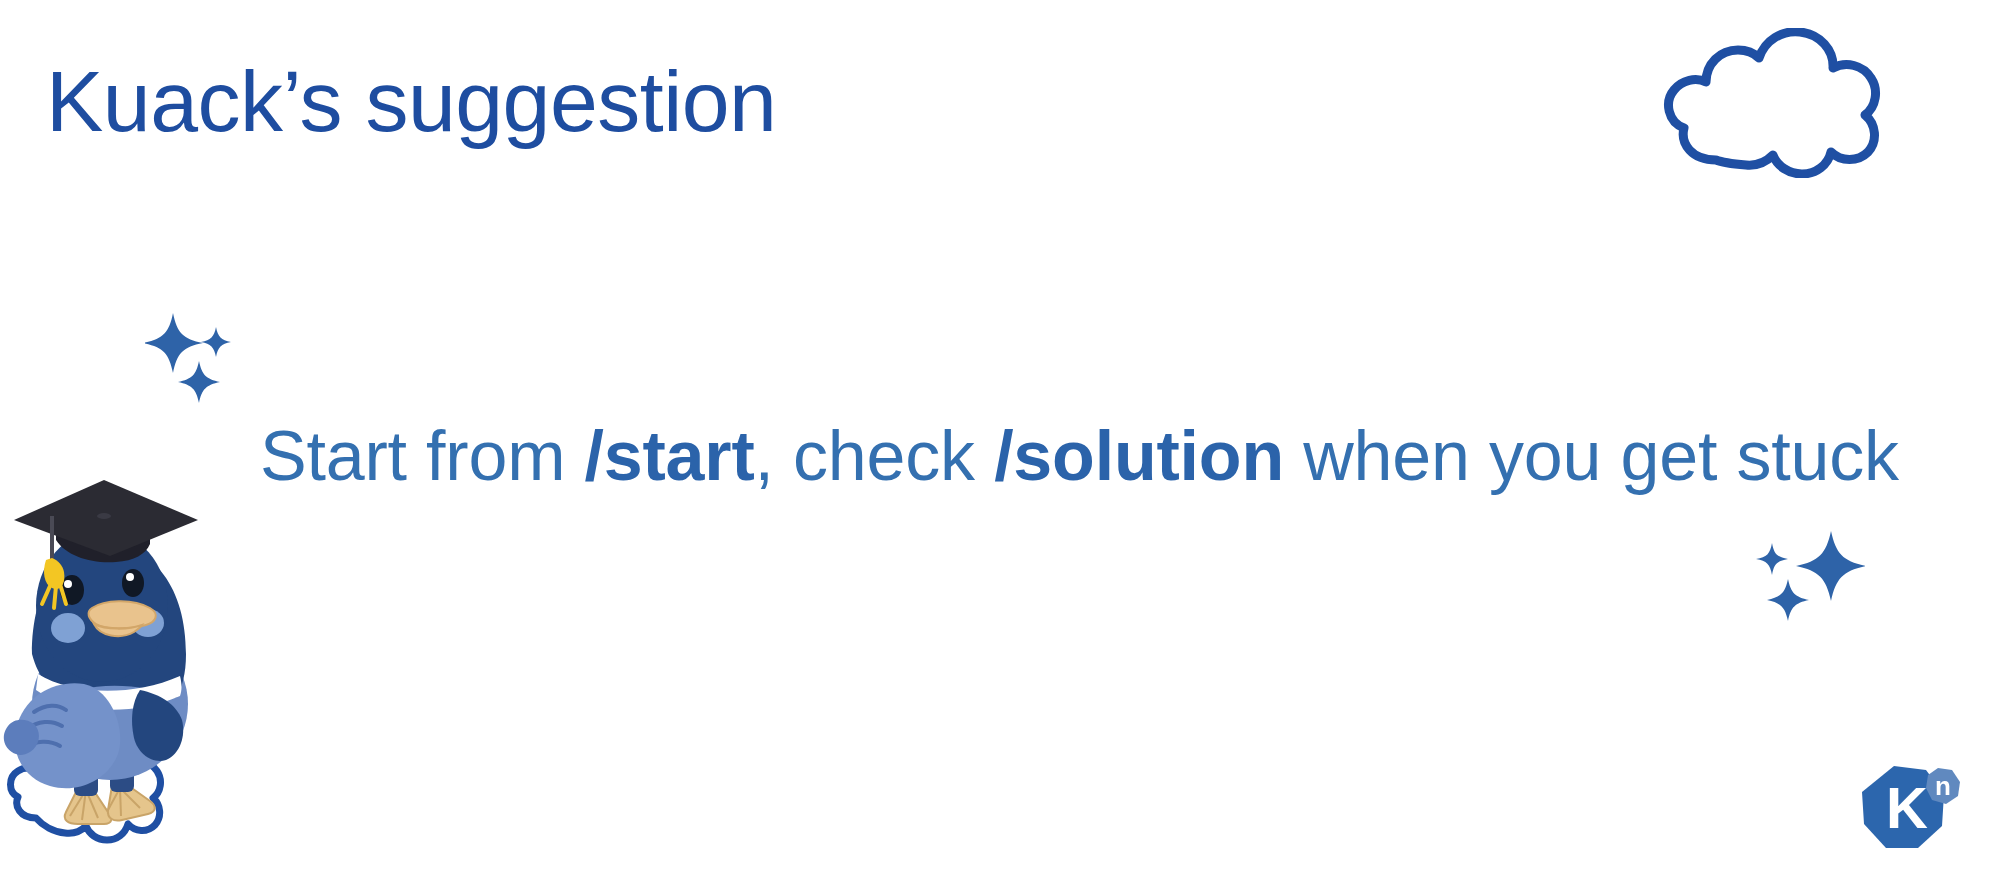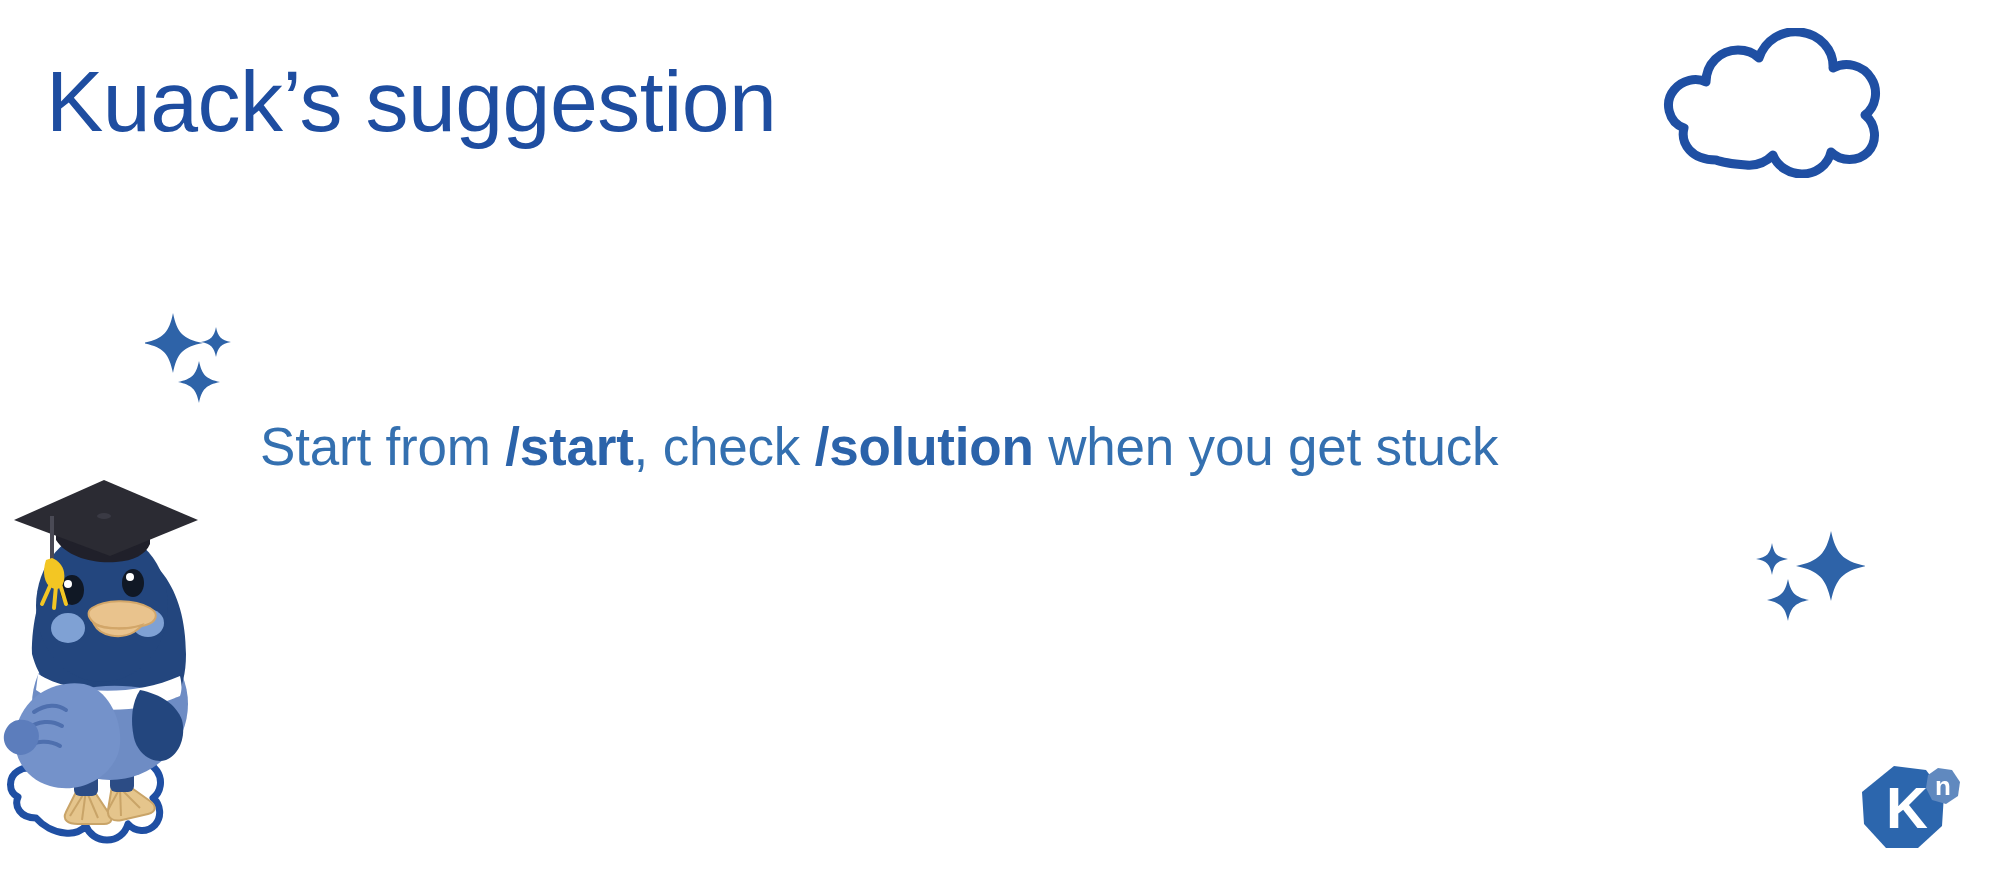--- a/index.html
+++ b/index.html
@@ -30,21 +30,21 @@
     letter-spacing: -0.5px;
     color: #1E4DA0;
     white-space: nowrap;
   }
 
   
   .body-line {
     position: absolute;
     left: 260px;
     top: 418px;
-    font-size: 53px;
+    font-size: 70px;
     line-height: 1.1;
     font-weight: 400;
     color: #3470B0;
     white-space: nowrap;
     letter-spacing: -0.2px;
   }
   .body-line b {
     font-weight: 700;
     color: #2B63AA;
   }

